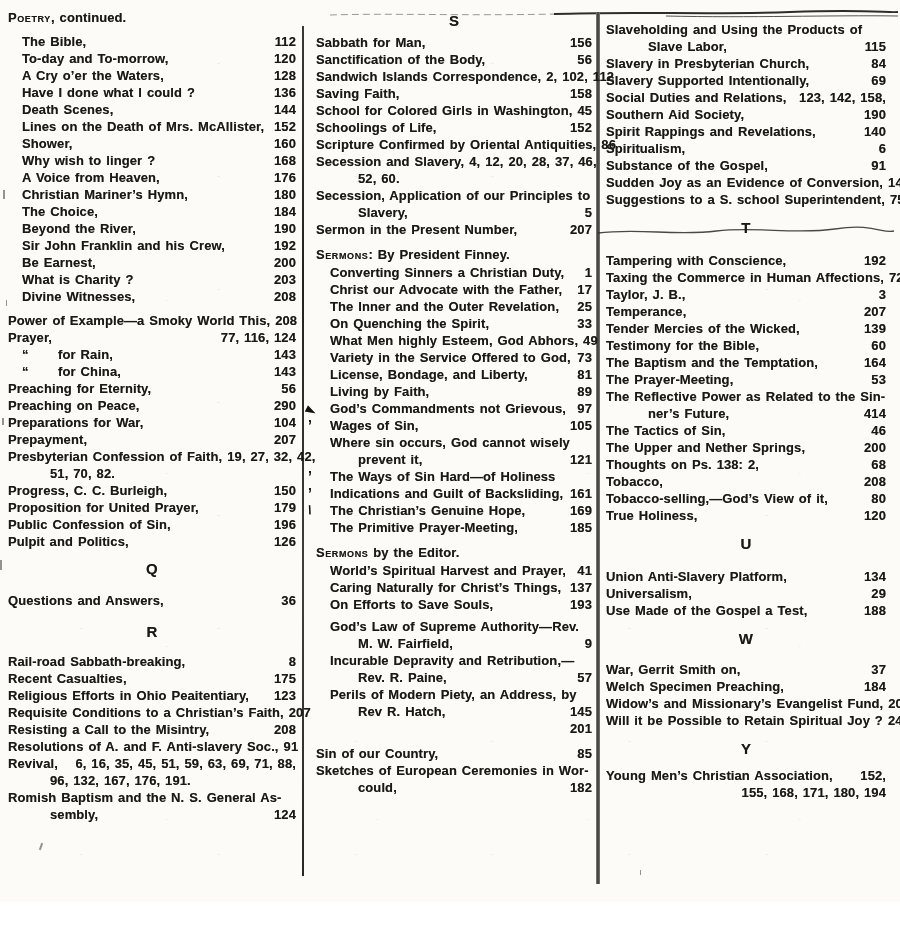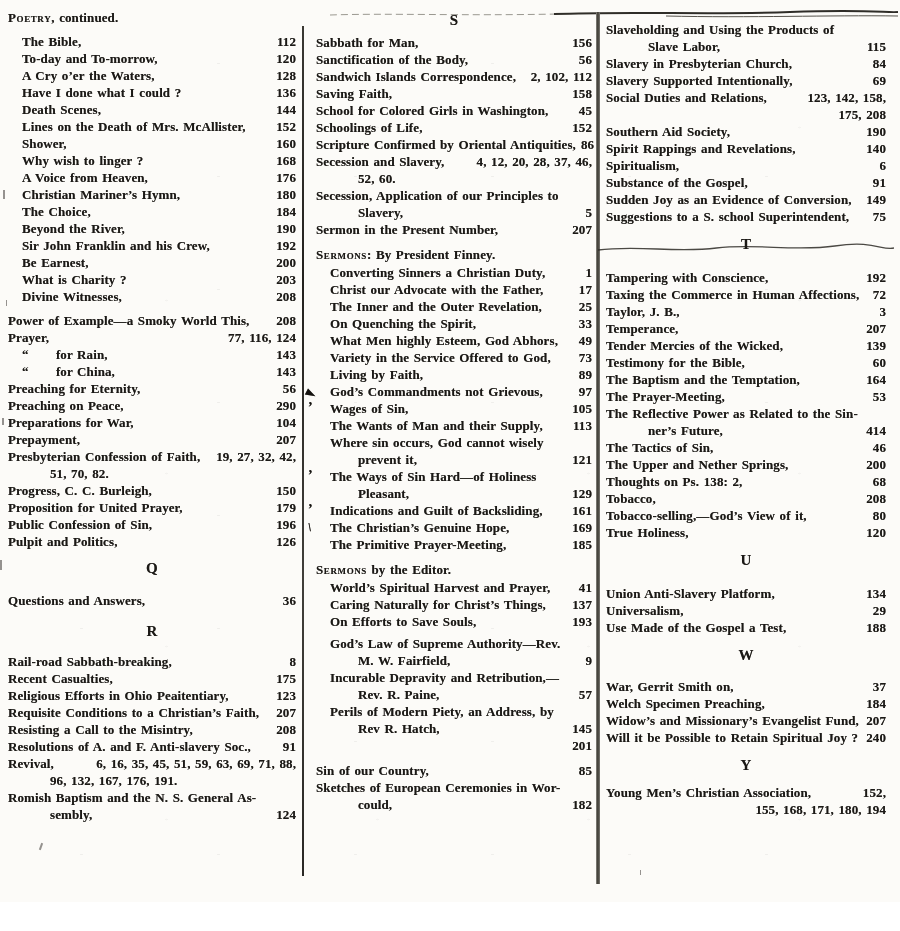--- a/index.html
+++ b/index.html
@@ -5,21 +5,21 @@
 <style>
   html,body{margin:0;padding:0;}
   .page{
     position:relative; width:900px; height:902px; overflow:hidden;
     background-color:#fcfbf8;
     background-image:
       radial-gradient(rgba(40,40,40,.06) 1px, transparent 1.1px),
       radial-gradient(rgba(40,40,40,.04) 1px, transparent 1.3px);
     background-size:137px 113px, 211px 173px;
     background-position:13px 7px, 61px 41px;
-    font-family:Liberation Serif, serif;
+    font-family:Liberation Sans, sans-serif;
     font-size:13px; font-weight:600; color:#1b1916;
     text-shadow:0 0 .4px rgba(25,22,18,.55);
     letter-spacing:.1px; word-spacing:1.2px;
   }
   .col{position:absolute;}
   .col-left{left:8px; top:10px; width:288px;}
   .col-middle{left:316px; top:12px; width:276px;}
   .col-right{left:606px; top:22px; width:280px;}
   .ln{display:flex; align-items:baseline; height:17px; position:relative; white-space:nowrap;}
   .ln .t{white-space:pre;}
@@ -309,51 +309,47 @@
       </div>
       <div class="ln in1">
         <span class="t">What Men highly Esteem, God Abhors,</span>
         <span class="p">49</span>
       </div>
       <div class="ln in1">
         <span class="t">Variety in the Service Offered to God,</span>
         <span class="p">73</span>
       </div>
       <div class="ln in1">
+        <span class="t">License, Bondage, and Liberty,</span>
+        <span class="p">81</span>
+      </div>
+      <div class="ln in1">
         <span class="t">Living by Faith,</span>
         <span class="p">89</span>
       </div>
       <div class="ln in1">
         <span class="marker m-arrow" style="left: -8px;">▸</span>
         <span class="t">God’s Commandments not Grievous,</span>
         <span class="p">97</span>
       </div>
       <div class="ln in1">
         <span class="marker m-tick" style="left: -8px;">’</span>
         <span class="t">Wages of Sin,</span>
         <span class="p">105</span>
       </div>
       <div class="ln in1">
-        <span class="t">The Wants of Man and their Supply,</span>
-        <span class="p">113</span>
-      </div>
-      <div class="ln in1">
         <span class="t">Where sin occurs, God cannot wisely</span>
       </div>
       <div class="ln in2">
         <span class="t">prevent it,</span>
         <span class="p">121</span>
       </div>
       <div class="ln in1">
         <span class="marker m-tick" style="left: -8px;">’</span>
         <span class="t">The Ways of Sin Hard—of Holiness</span>
-      </div>
-      <div class="ln in2">
-        <span class="t">Pleasant,</span>
-        <span class="p">129</span>
       </div>
       <div class="ln in1">
         <span class="marker m-tick" style="left: -8px;">’</span>
         <span class="t">Indications and Guilt of Backsliding,</span>
         <span class="p">161</span>
       </div>
       <div class="ln in1">
         <span class="marker m-slash" style="left: -8px;">\</span>
         <span class="t">The Christian’s Genuine Hope,</span>
         <span class="p">169</span>
@@ -429,24 +425,20 @@
         <span class="t">Slavery in Presbyterian Church,</span>
         <span class="p">84</span>
       </div>
       <div class="ln in0">
         <span class="t">Slavery Supported Intentionally,</span>
         <span class="p">69</span>
       </div>
       <div class="ln in0">
         <span class="t">Social Duties and Relations,</span>
         <span class="p">123, 142, 158,</span>
-      </div>
-      <div class="ln in0">
-        <span class="t"></span>
-        <span class="p">175, 208</span>
       </div>
       <div class="ln in0">
         <span class="t">Southern Aid Society,</span>
         <span class="p">190</span>
       </div>
       <div class="ln in0">
         <span class="t">Spirit Rappings and Revelations,</span>
         <span class="p">140</span>
       </div>
       <div class="ln in0">

